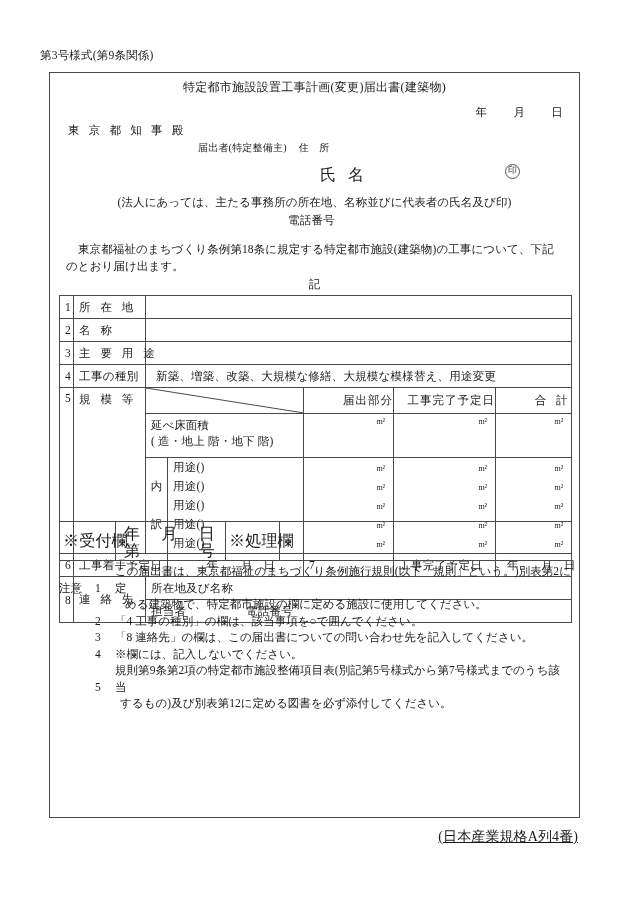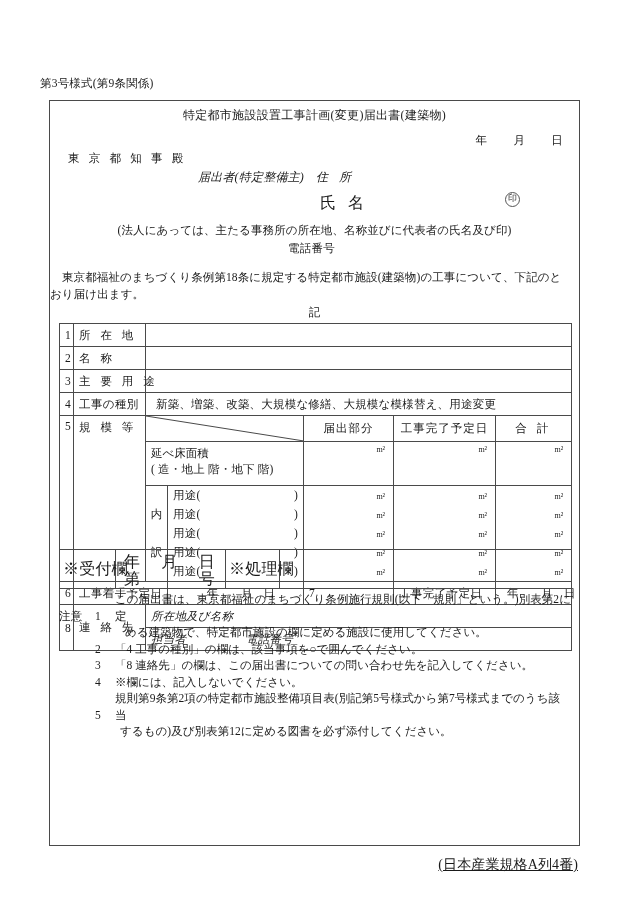--- a/index.html
+++ b/index.html
@@ -9,21 +9,21 @@
   }
   body {
     width: 630px;
     height: 915px;
     font-family: "Liberation Serif", "DejaVu Serif", serif;
     color: #1a1a1a;
     position: relative;
     overflow: hidden;
   }
 
-  .page { position: relative; width: 630px; height: 732px; margin-top: 28px; }
+  .page { position: relative; width: 630px; height: 732px; }
 
   
   .form-no {
     position: absolute;
     left: 40px; top: 48px;
     font-size: 11.5px;
     letter-spacing: 0.2px;
     white-space: nowrap;
   }
 
@@ -56,23 +56,22 @@
 
   .addressee {
     position: absolute;
     left: 18px; top: 50px;
     font-size: 11.5px;
     letter-spacing: 3.2px;
   }
   .submitter-row {
     position: absolute;
     left: 148px; top: 68px;
-    font-size: 12px;
-    white-space: nowrap;
-    font-style: italic;
+    font-size: 10px;
+    white-space: nowrap;
   }
   .submitter-row .lbl { letter-spacing: 0.2px; }
   .submitter-row .fld { margin-left: 12px; letter-spacing: 4px; }
 
   .name-row {
     position: absolute;
     left: 270px; top: 92px;
     font-size: 16px;
     white-space: nowrap;
     letter-spacing: 4px;
@@ -105,21 +104,21 @@
     position: absolute;
     left: 0; right: 0; top: 140px;
     text-align: center;
     font-size: 11.5px;
     letter-spacing: 0.3px;
     padding-right: 6px;
   }
 
   .body-para {
     position: absolute;
-    left: 0; right: 14px; top: 168px;
+    left: 16px; right: 14px; top: 168px;
     font-size: 11.5px;
     line-height: 17px;
     text-indent: 12px;
     letter-spacing: 0.1px;
   }
   .ki {
     position: absolute;
     left: 0; right: 0; top: 204px;
     text-align: center;
     font-size: 11.5px;
@@ -158,21 +157,21 @@
 
   
   .diag {
     position: relative;
     height: 25px !important;
     padding: 0 !important;
     overflow: hidden;
   }
   .diag svg { position: absolute; left: 0; top: 0; display: block; }
 
-  .colhead { text-align: center; letter-spacing: 1px; }
+  .colhead { text-align: right; letter-spacing: 1px; }
   .colhead.sp { letter-spacing: 3.5px; }
 
   .area-cell {
     vertical-align: top !important;
     padding: 3px 4px 0 5px !important;
     height: 40px !important;
     line-height: 16px;
     white-space: nowrap;
   }
   .area-cell .l2 { letter-spacing: 0.2px; }
@@ -193,41 +192,40 @@
   .naiyaku .sp1 { display: block; height: 19px; }
   .use-list {
     padding: 0 !important;
     vertical-align: top !important;
   }
   .use-list div {
     height: 19px;
     line-height: 19px;
     padding: 0 5px 0 5px;
     display: flex;
-    justify-content: space-between;
     white-space: nowrap;
     letter-spacing: 0.2px;
   }
   .m2-list { padding: 0 !important; vertical-align: top !important; }
   .m2-list div {
     height: 19px;
     line-height: 21px;
     text-align: right;
     padding-right: 8px;
     font-size: 8px;
   }
 
   .date-cell {
     text-align: center;
     letter-spacing: 0.3px;
     white-space: nowrap;
   }
   .date-cell .g { display: inline-block; width: 34px; }
   .num-lbl { padding-left: 5px !important; letter-spacing: 0.4px; white-space: nowrap; }
-  .contact-sub { padding-left: 5px !important; letter-spacing: 0.2px; font-style: italic; }
+  .contact-sub { padding-left: 5px !important; letter-spacing: 0.2px; }
   .contact-sub .tel { margin-left: 60px; }
 
   
   table.receipt {
     position: absolute;
     left: 9px; top: 448px;
     width: 512px;
     border-collapse: collapse;
     table-layout: fixed;
     font-size: 16px;

